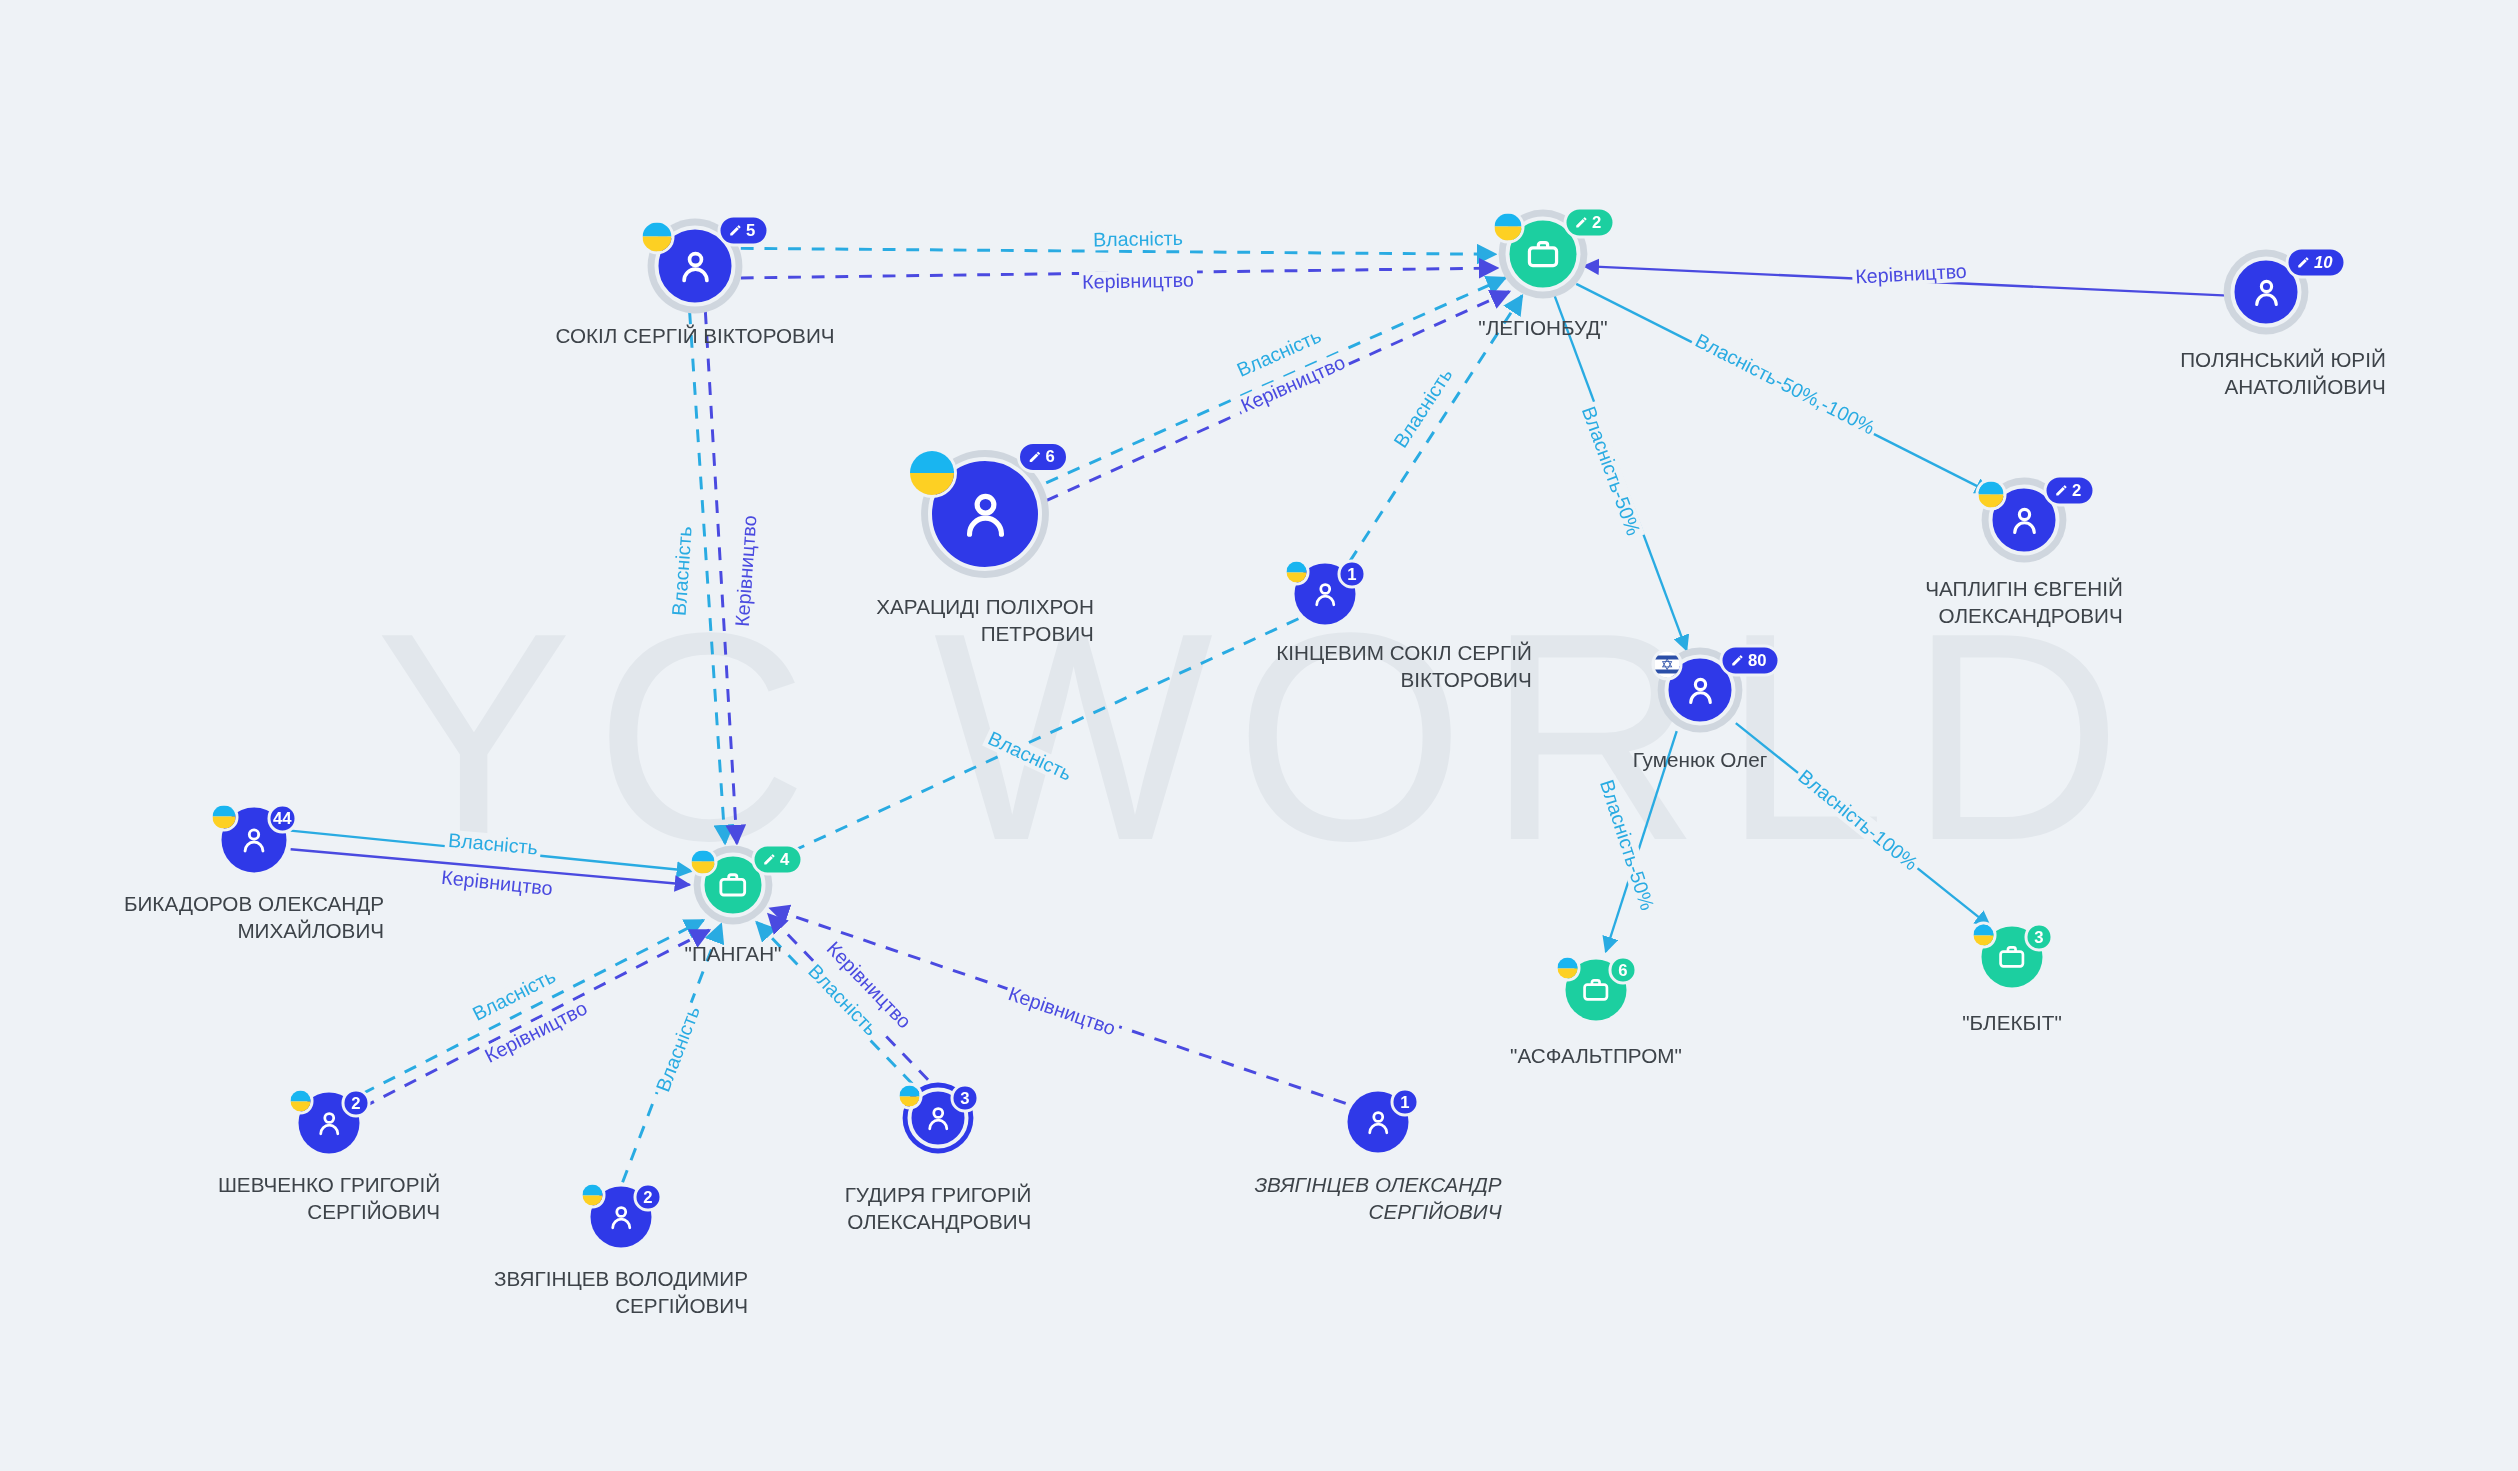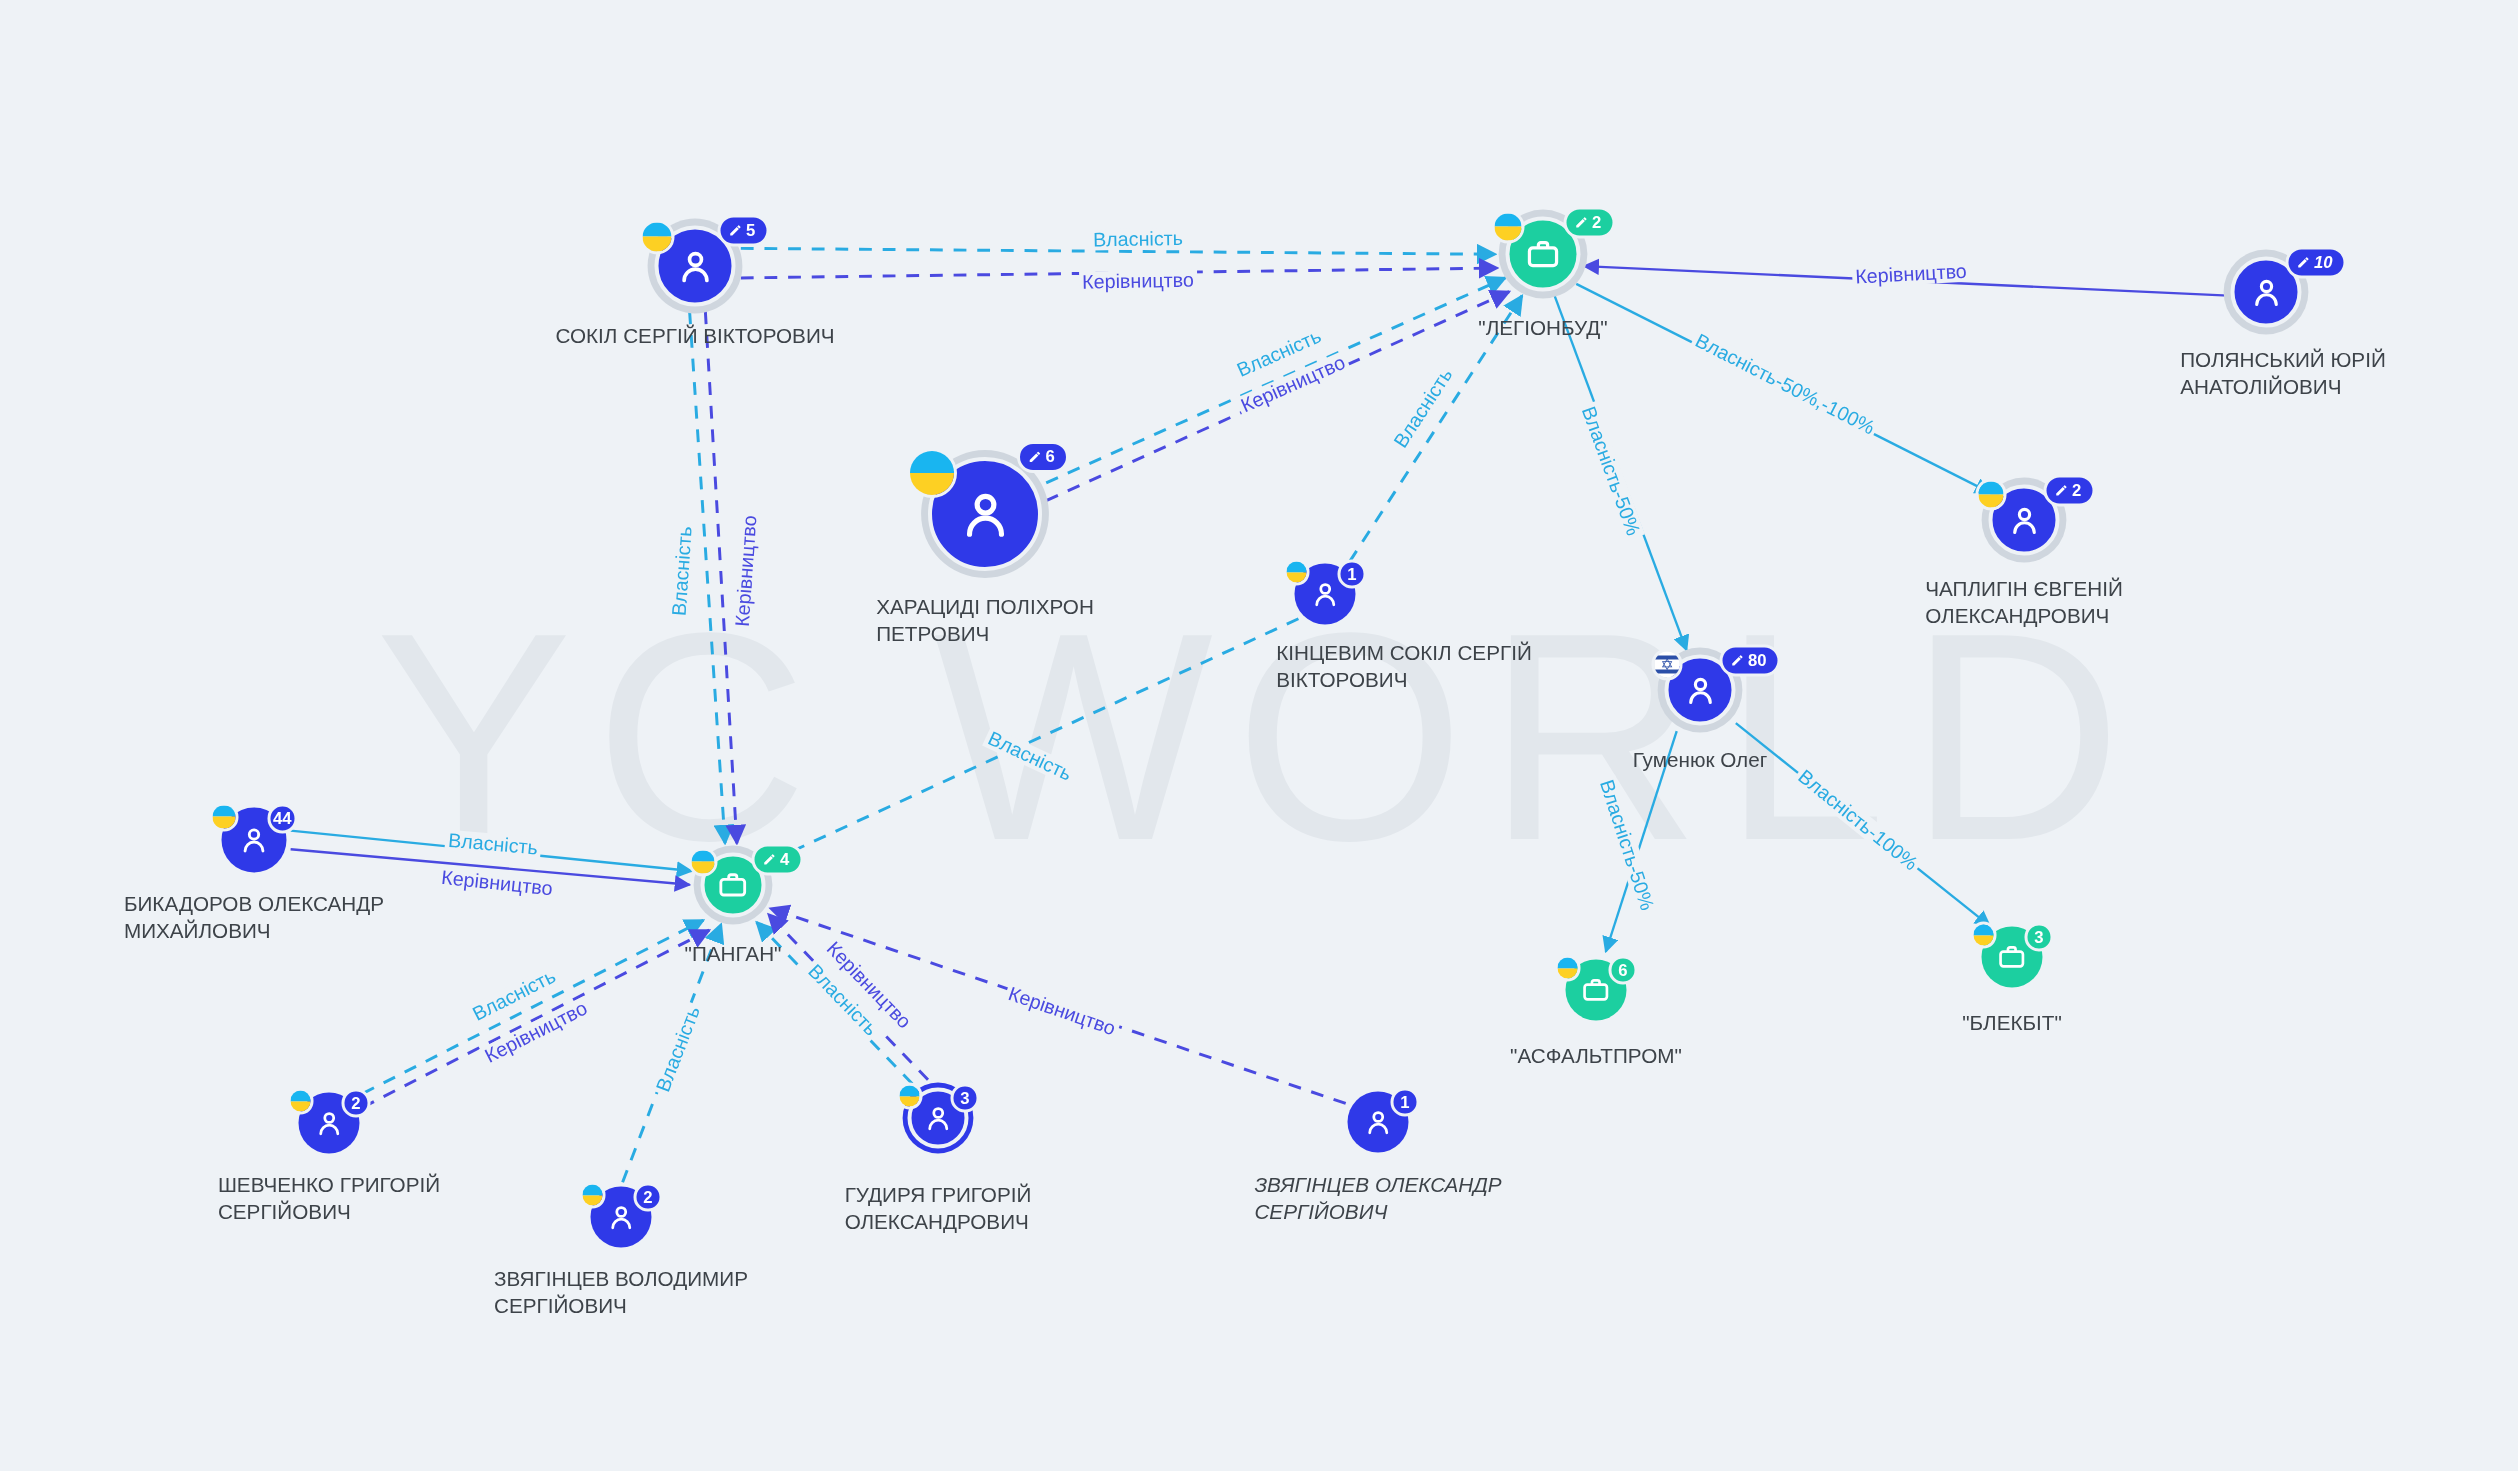--- a/index.html
+++ b/index.html
@@ -102,21 +102,21 @@
     z-index: 5;
     white-space: nowrap;
   }
   .badge.pill { border-radius: 17.7px; padding: 3px 10.8px 3px 7.9px; }
   .badge.round { border-radius: 50%; }
   .badge .pencil { display:block; }
 
   .node-label {
     position: absolute;
     transform: translateX(-50%);
-    text-align: left;
+    text-align: right;
     color: #3d4349;
     font-size: 20.7px;
     line-height: 1.28;
     white-space: pre-line;
     z-index: 3;
   }
   .node-label.company { font-size: 20.7px; }
 </style>
 </head>
 <body>

